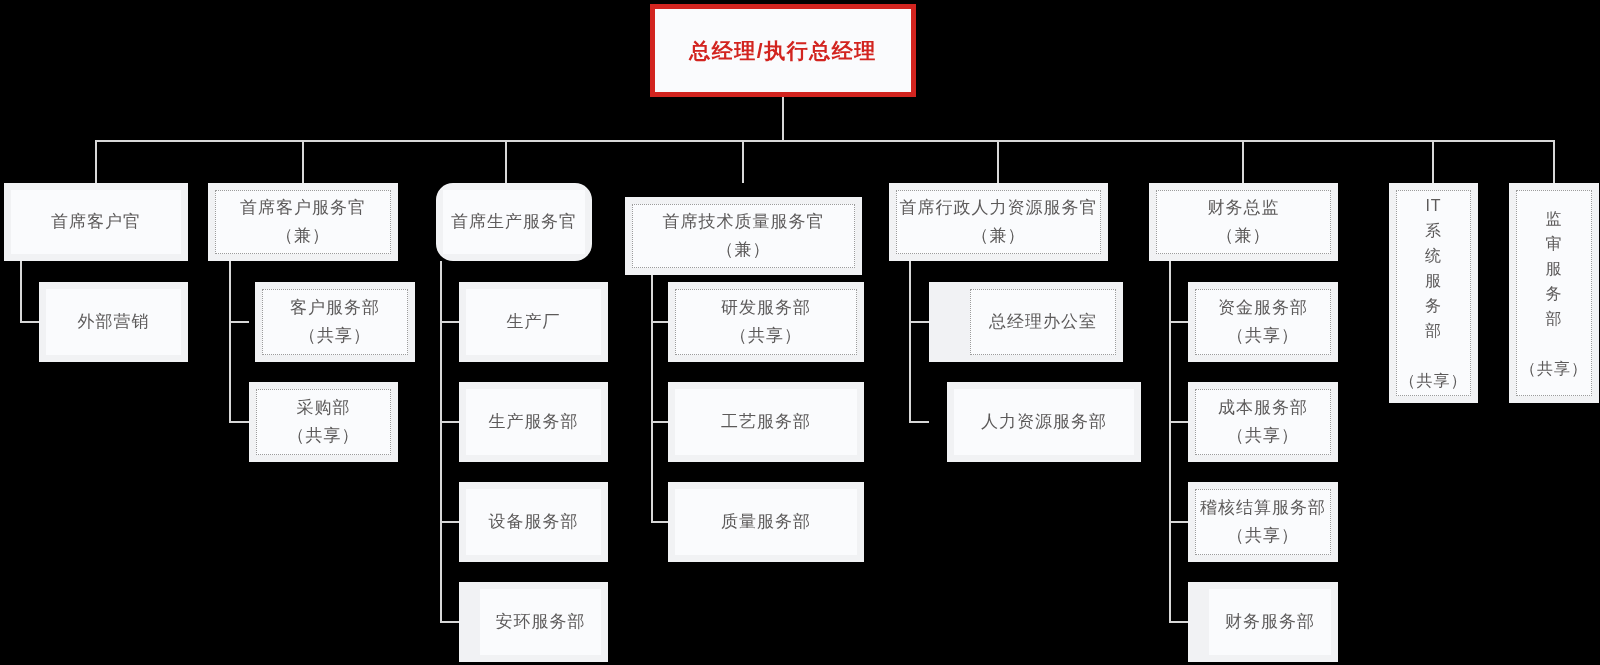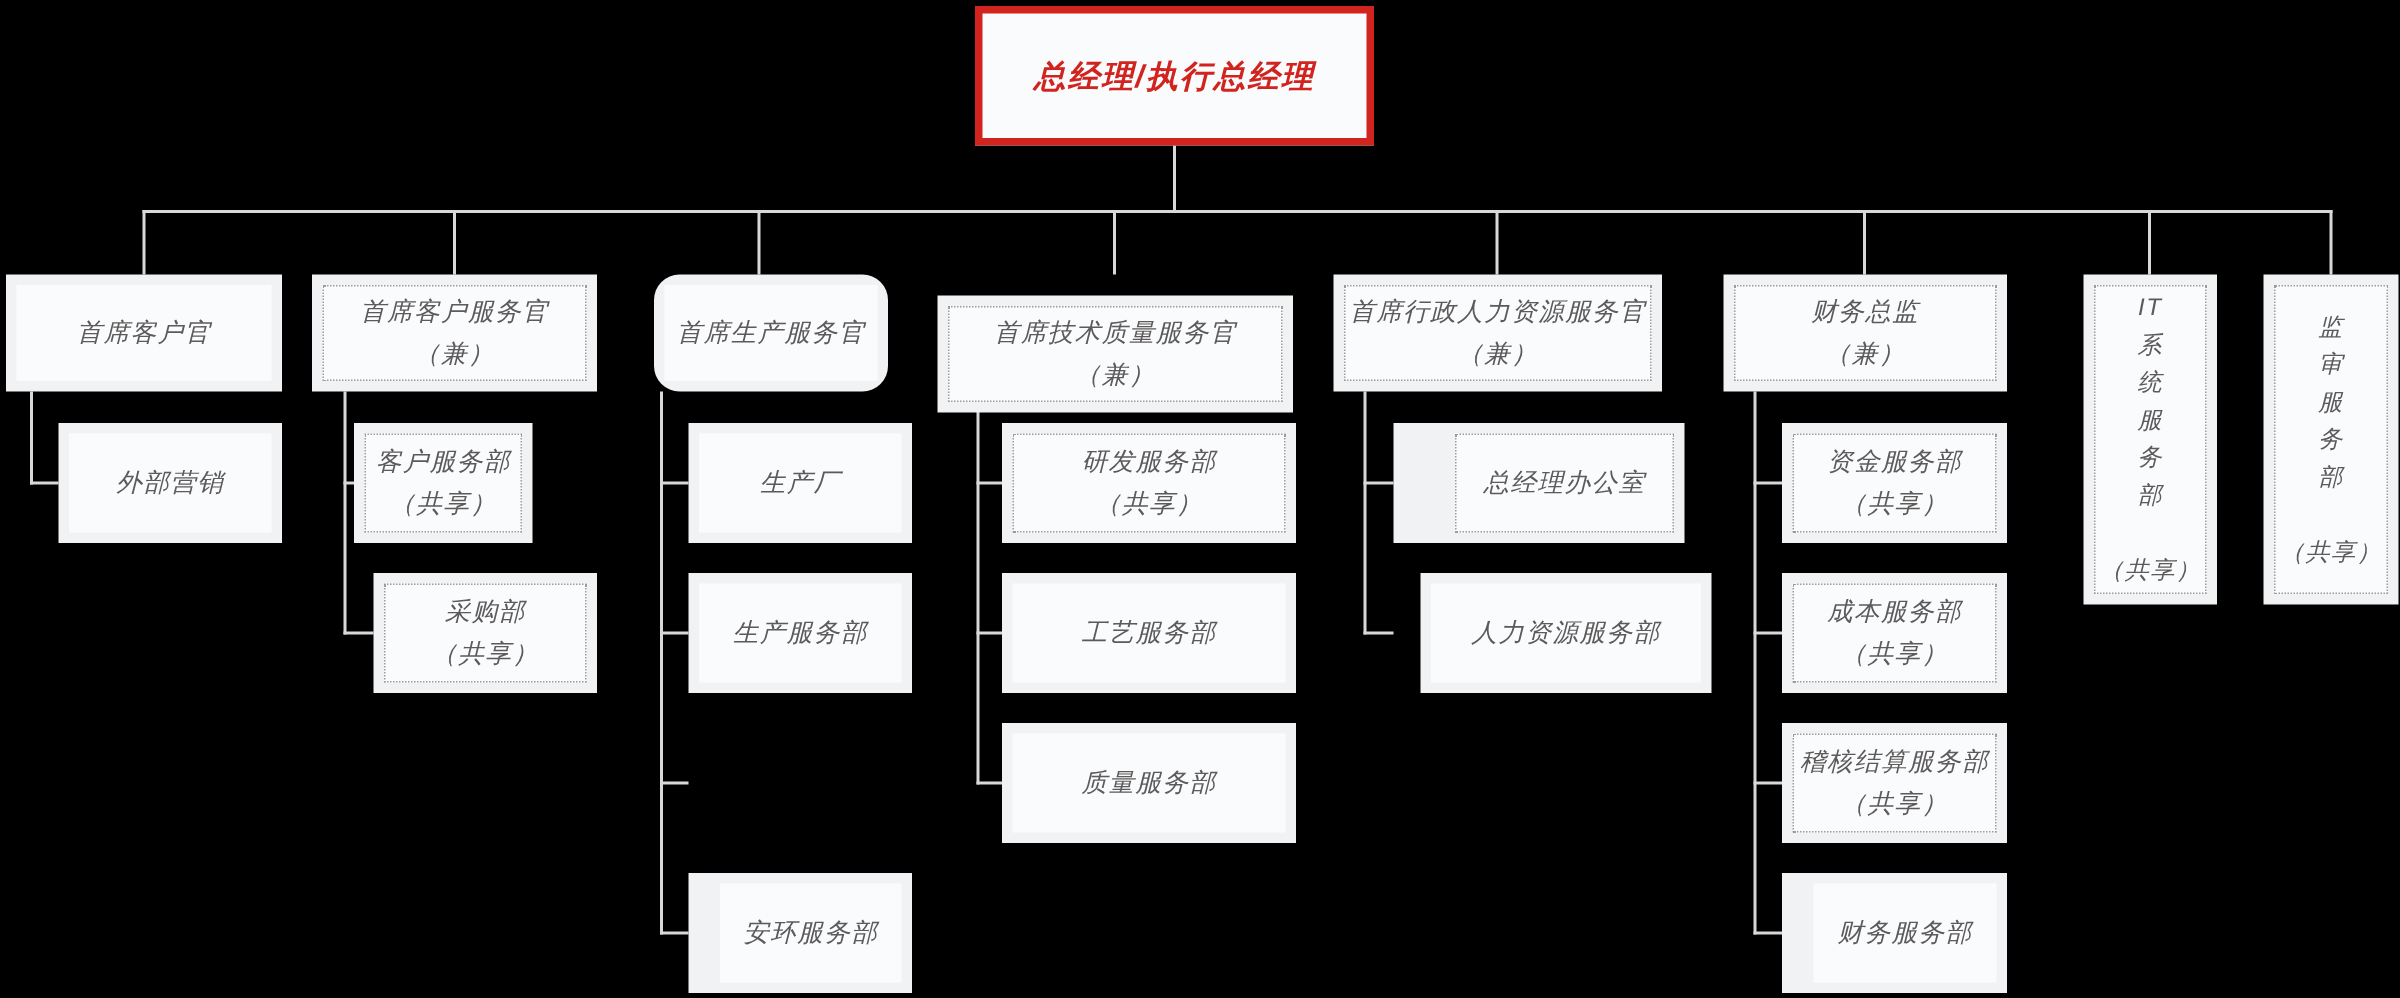--- a/index.html
+++ b/index.html
@@ -1,19 +1,18 @@
 <!DOCTYPE html>
 <html><head>
 <meta charset="utf-8">
 <style>
   html,body{margin:0;padding:0;background:#000;}
   .canvas{
     position:relative;width:1600px;height:665px;background:#000;overflow:hidden;
     font-family:"Liberation Sans","DejaVu Sans",sans-serif;
-    font-style:italic;
   }
   .hline,.vline{position:absolute;background:#d8d8d8;}
   .hline{height:2px;}
   .vline{width:2px;}
   .root-box{
     position:absolute;left:650px;top:4px;width:266px;height:93px;
     box-sizing:border-box;background:#fafbfd;border:5px solid #d2241f;
     display:flex;align-items:center;justify-content:center;
     color:#d2241f;font-weight:bold;font-size:21px;letter-spacing:1.5px;
   }
@@ -82,37 +81,40 @@
     <div class="inner">首席客户官</div>
   </div>
   <div class="box child row1" style="left:39px;width:149px;">
     <div class="inner">外部营销</div>
   </div>
 
   <div class="box parent dotted" style="left:208px;width:190px;">
     <div class="inner">首席客户服务官
 （兼）</div>
   </div>
-  <div class="box child row1 dotted" style="left:236px;width:119px;">
+  <div class="box child row1 dotted" style="left:255px;width:160px;">
     <div class="inner">客户服务部
 （共享）</div>
   </div>
   <div class="box child row2 dotted" style="left:249px;width:149px;">
     <div class="inner">采购部
 （共享）</div>
   </div>
 
   <div class="box parent" style="left:436px;width:156px;border-radius:17px;">
     <div class="inner">首席生产服务官</div>
   </div>
   <div class="box child row1" style="left:459px;width:149px;">
     <div class="inner">生产厂</div>
   </div>
   <div class="box child row2" style="left:459px;width:149px;">
     <div class="inner">生产服务部</div>
+  </div>
+  <div class="box child row3" style="left:459px;width:149px;">
+    <div class="inner">设备服务部</div>
   </div>
   <div class="box child row4" style="left:459px;width:149px;">
     <div class="inner">安环服务部</div>
   </div>
 
   <div class="box parent dotted" style="left:625px;width:237px;margin-top:14px;">
     <div class="inner">首席技术质量服务官
 （兼）</div>
   </div>
   <div class="box child row1 dotted" style="left:668px;width:196px;">

